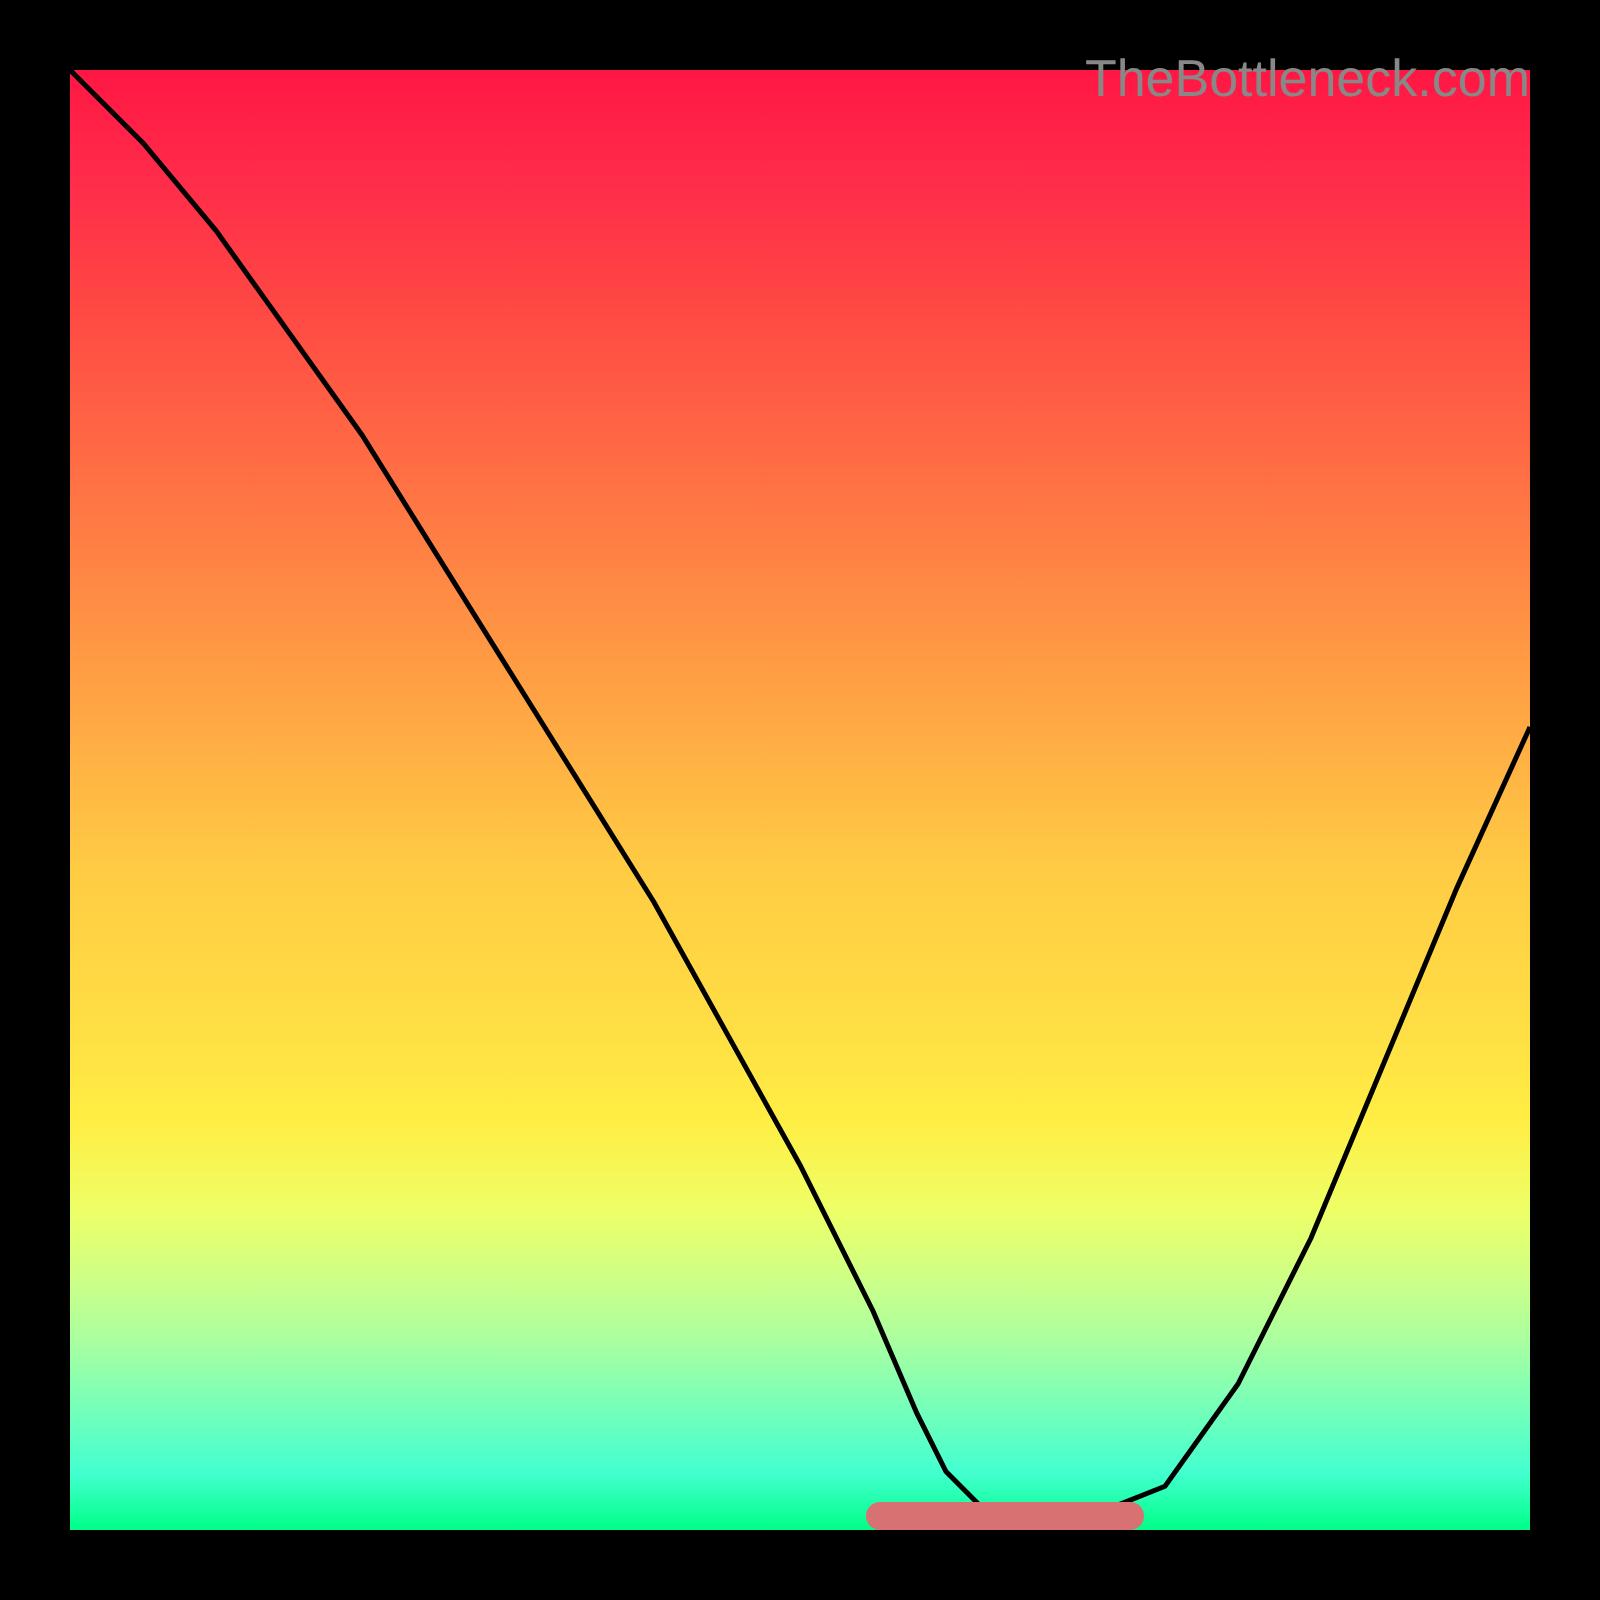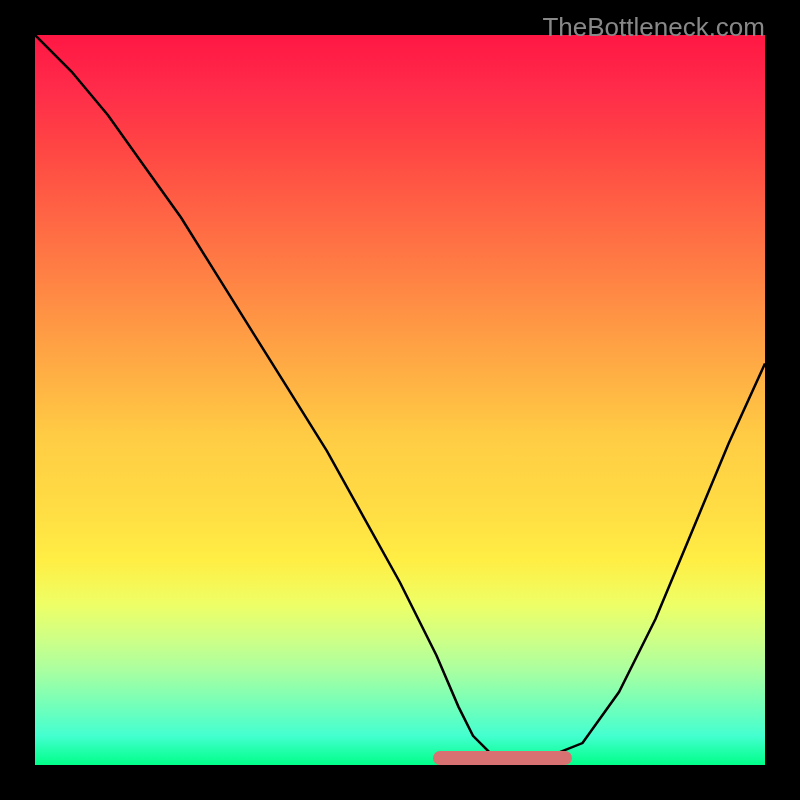--- a/index.html
+++ b/index.html
@@ -36,21 +36,21 @@
         #88ffb0 90%,
         #66ffc0 93%,
         #44ffd0 96%,
         #00ff88 100%
       );
       position: relative;
       overflow: hidden;
     }
     .watermark {
       position: absolute;
-      top: 12px;
+      top: 24px;
       right: 35px;
       color: #888;
       font-size: 26px;
       font-family: Arial, sans-serif;
       z-index: 10;
     }
     .curve-svg {
       position: absolute;
       top: 0;
       left: 0;

